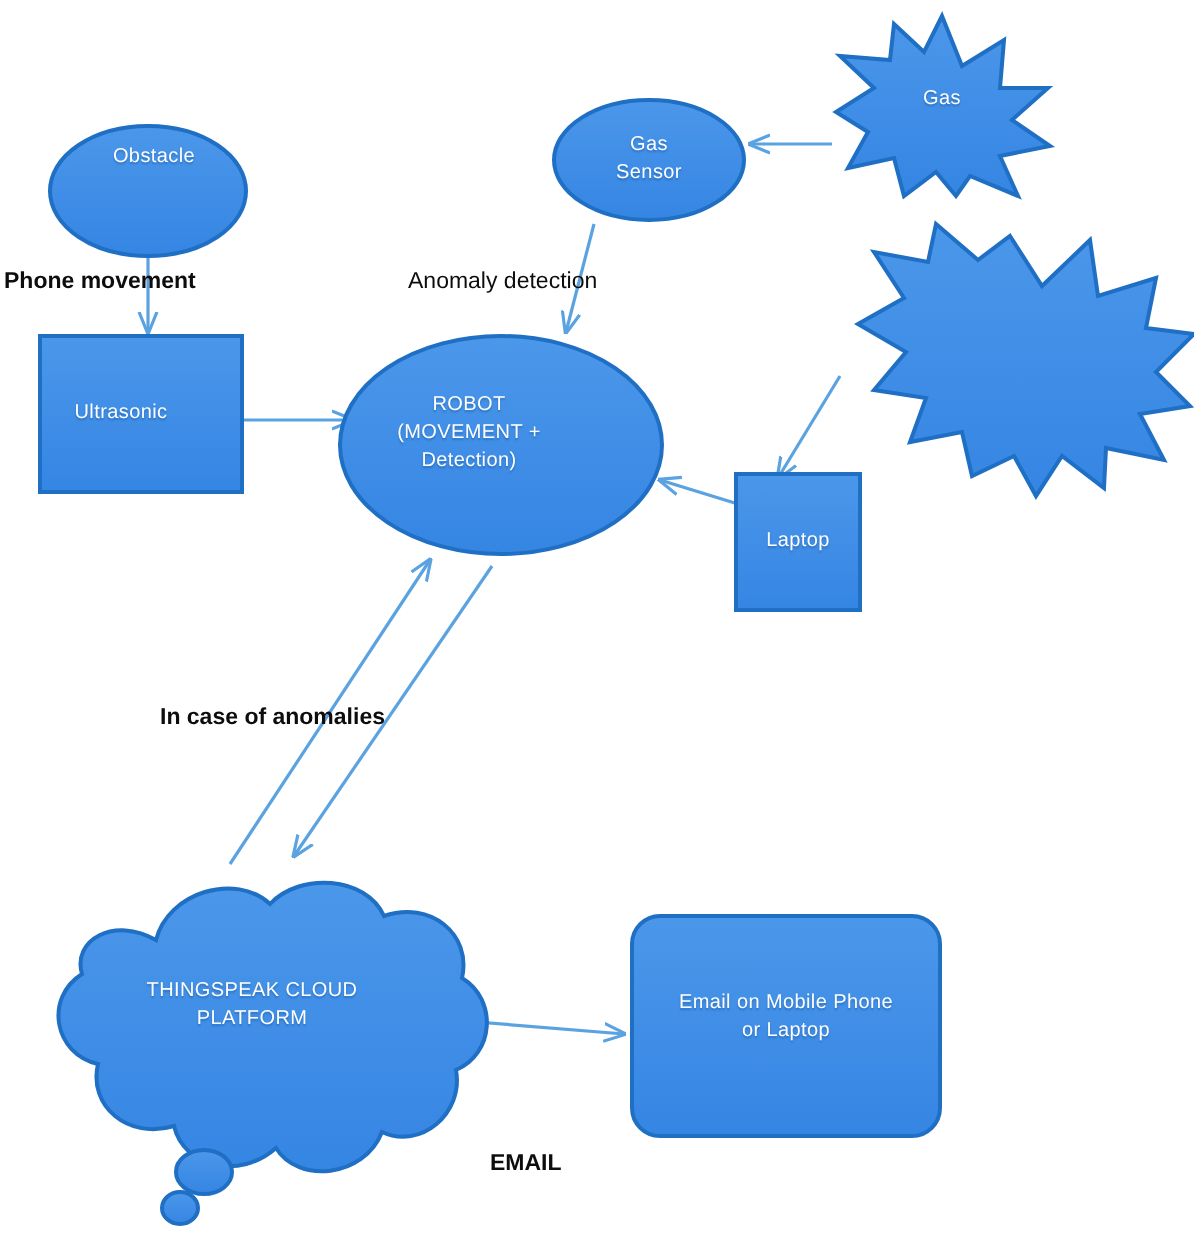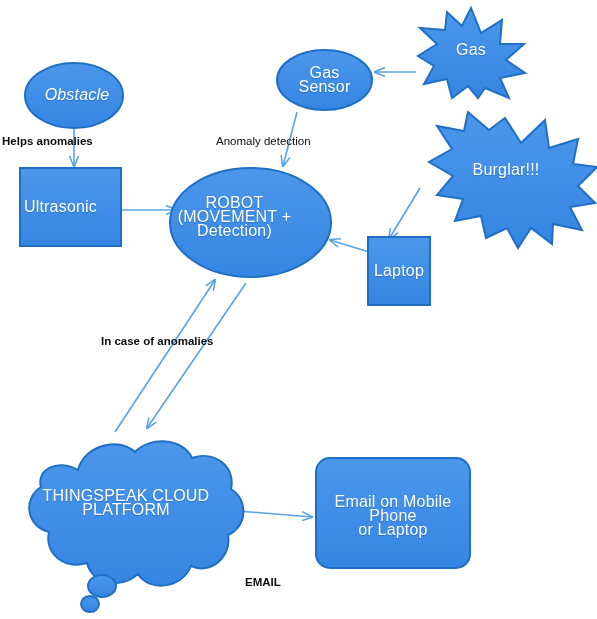--- a/index.html
+++ b/index.html
@@ -2,21 +2,21 @@
 <html><head>
 <meta charset="utf-8">
 <style>
   html,body{margin:0;padding:0;background:#ffffff;}
   body{width:597px;height:619px;overflow:hidden;
        font-family:"Liberation Sans","DejaVu Sans",sans-serif;}
   #canvas{position:relative;width:597px;height:619px;background:#fff;}
   svg.layer{position:absolute;left:0;top:0;width:597px;height:619px;overflow:visible;}
   .node-label{
     position:absolute;color:#ffffff;text-align:center;
-    font-size:16px;line-height:14px;letter-spacing:.2px;
+    font-size:10px;line-height:14px;letter-spacing:.2px;
     text-shadow:0 1px 1px rgba(10,60,120,.35);
     pointer-events:none;white-space:pre-line;
   }
   .edge-label{
     position:absolute;color:#0d0d0d;font-size:11.5px;
     line-height:14px;white-space:nowrap;
   }
   .edge-label.bold{font-weight:bold;}
 </style>
 </head>
@@ -80,44 +80,43 @@
            C 120,590 92,584 87,563
            C 64,570 44,553 49,532
            C 27,527 22,499 41,487
            C 36,470 57,458 78,470 Z"></path>
 
       <ellipse cx="102" cy="586" rx="14" ry="11"></ellipse>
       <ellipse cx="90" cy="604" rx="9" ry="8"></ellipse>
     </g>
   </svg>
 
-  <div class="node-label" style="left:25px;top:88px;width:104px;font-style:italic;">Obstacle</div>
+  <div class="node-label" style="left:25px;top:72px;width:104px;">Obstacle</div>
 
   <div class="node-label" style="left:20px;top:200px;width:81px;">Ultrasonic</div>
 
   <div class="node-label" style="left:170px;top:196px;width:129px;">ROBOT
 (MOVEMENT +
 Detection)</div>
 
   <div class="node-label" style="left:277px;top:66px;width:95px;">Gas
 Sensor</div>
 
   <div class="node-label" style="left:421px;top:43px;width:100px;">Gas</div>
 
-  <div class="node-label" style="left:436px;top:163px;width:140px;">Burglar!!!</div>
 
   <div class="node-label" style="left:368px;top:264px;width:62px;">Laptop</div>
 
   <div class="node-label" style="left:36px;top:489px;width:180px;">THINGSPEAK CLOUD
 PLATFORM</div>
 
   <div class="node-label" style="left:322px;top:495px;width:142px;">Email on Mobile Phone
 or Laptop</div>
 
-  <div class="edge-label bold" style="left:2px;top:134px;">Helps anomalies</div>
+  <div class="edge-label bold" style="left:2px;top:134px;">Phone movement</div>
 
-  <div class="edge-label" style="left:216px;top:134px;">Anomaly detection</div>
+  <div class="edge-label" style="left:204px;top:134px;">Anomaly detection</div>
 
-  <div class="edge-label bold" style="left:80px;top:334px;margin-left:21px;">In case of anomalies</div>
+  <div class="edge-label bold" style="left:80px;top:352px;">In case of anomalies</div>
 
   <div class="edge-label bold" style="left:245px;top:534px;margin-top:41px;">EMAIL</div>
 
 </div>
 
 </body></html>

